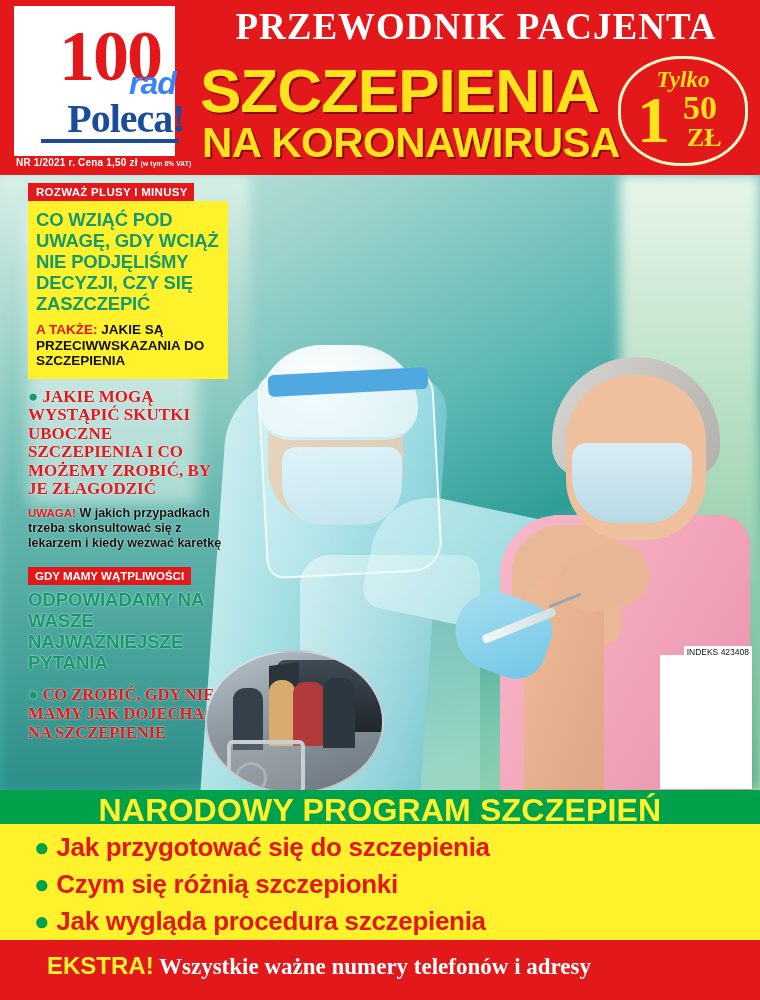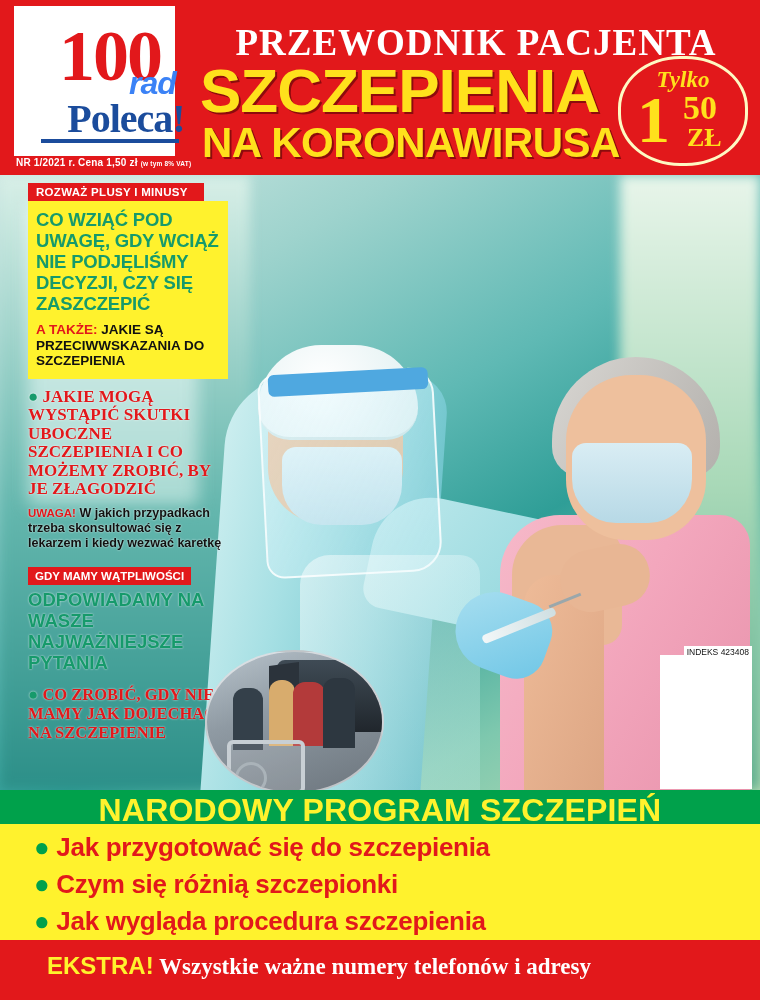--- a/index.html
+++ b/index.html
@@ -88,21 +88,21 @@
     color: #ffffff;
     letter-spacing: 0.2px;
   }
   .issue-line .vat {
     font-size: 6.5px;
     font-weight: bold;
   }
 
   .kicker {
     position: absolute;
-    left: 206px; top: 24px;
+    left: 206px; top: 8px;
     width: 540px;
     text-align: center;
     font-family: "Liberation Serif", serif;
     font-weight: bold;
     font-size: 37px;
     line-height: 38px;
     color: #ffffff;
     letter-spacing: 1px;
   }
   .title-main {
@@ -349,21 +349,21 @@
     position: absolute;
     left: 28px; top: 182px;
     width: 200px;
   }
   .label-bar {
     background: #e2181b;
     color: #ffffff;
     font-weight: bold;
     font-size: 11.5px;
     letter-spacing: 0.3px;
-    padding: 3px 16px 3px 8px;
+    padding: 3px 6px 3px 8px;
     display: inline-block;
   }
   .yellow-box {
     background: #fff22d;
     padding: 8px 8px 10px 8px;
     margin-top: 0px;
   }
   .yb-head {
     font-family: "Liberation Sans", sans-serif;
     font-weight: bold;

